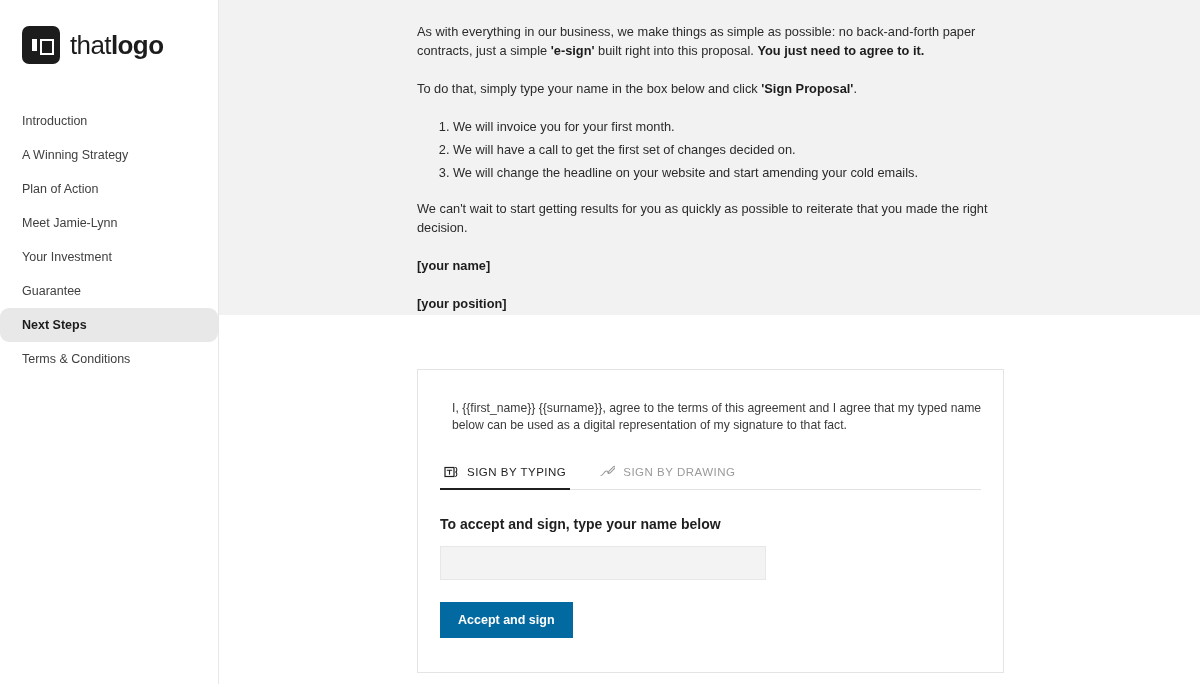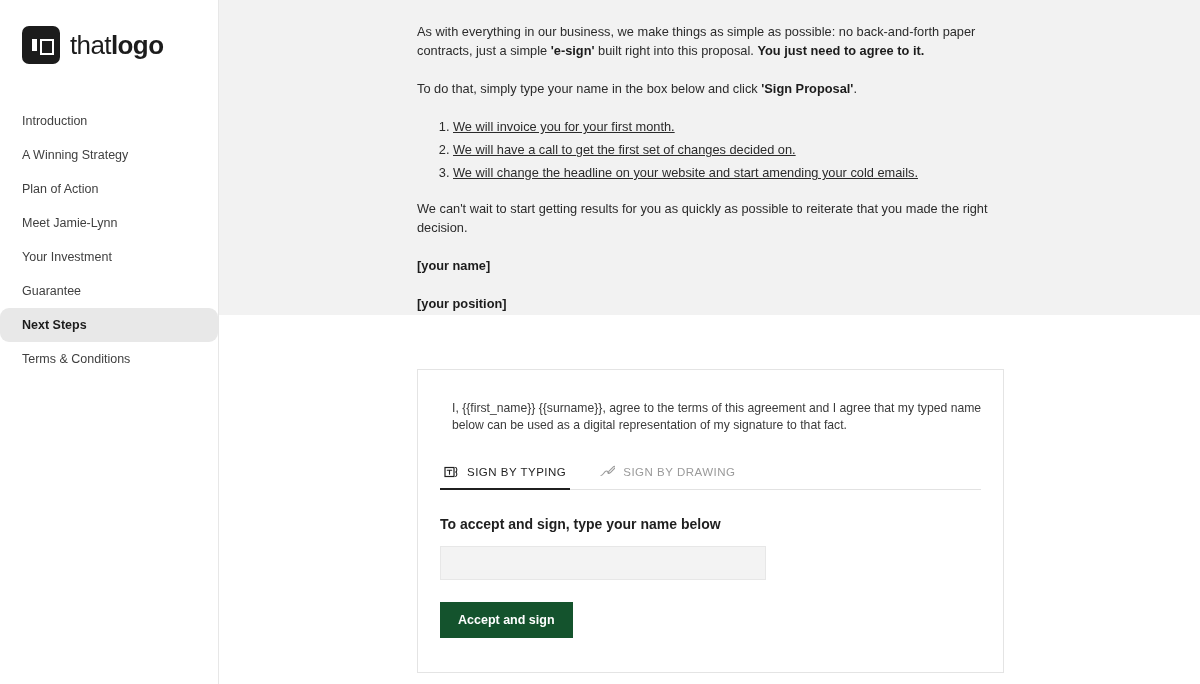--- a/index.html
+++ b/index.html
@@ -96,21 +96,20 @@
     margin-left: 198px;
     color: #2b2b2b;
     font-size: 12.8px;
     line-height: 19px;
   }
   .doc-inner p { margin: 0 0 19px 0; }
   .doc-inner b { font-weight: 700; color: #1c1c1c; }
   .doc-inner ol {
     margin: 0 0 17px 0;
     padding-left: 36px;
-    text-decoration: underline;
   }
   .doc-inner ol li { margin-bottom: 4px; }
   .sig-name { font-weight: 700; color: #1c1c1c; margin: 0; line-height: 19px; }
 
   
   .sign-area {
     position: relative;
     background: #ffffff;
     height: 369px;
   }
@@ -251,18 +250,18 @@
               </svg>
             </span>
             <span>SIGN BY DRAWING</span>
           </div>
         </div>
 
         <div class="sign-head">To accept and sign, type your name below</div>
 
         <input class="name-input" type="text" placeholder="" style="">
 
-        <button class="accept-btn" style="background: #14532d;">Accept and sign</button>
+        <button class="accept-btn" style="background: #0369a1;">Accept and sign</button>
       </div>
     </div>
 
   </div>
 </div>
 
 </body></html>

